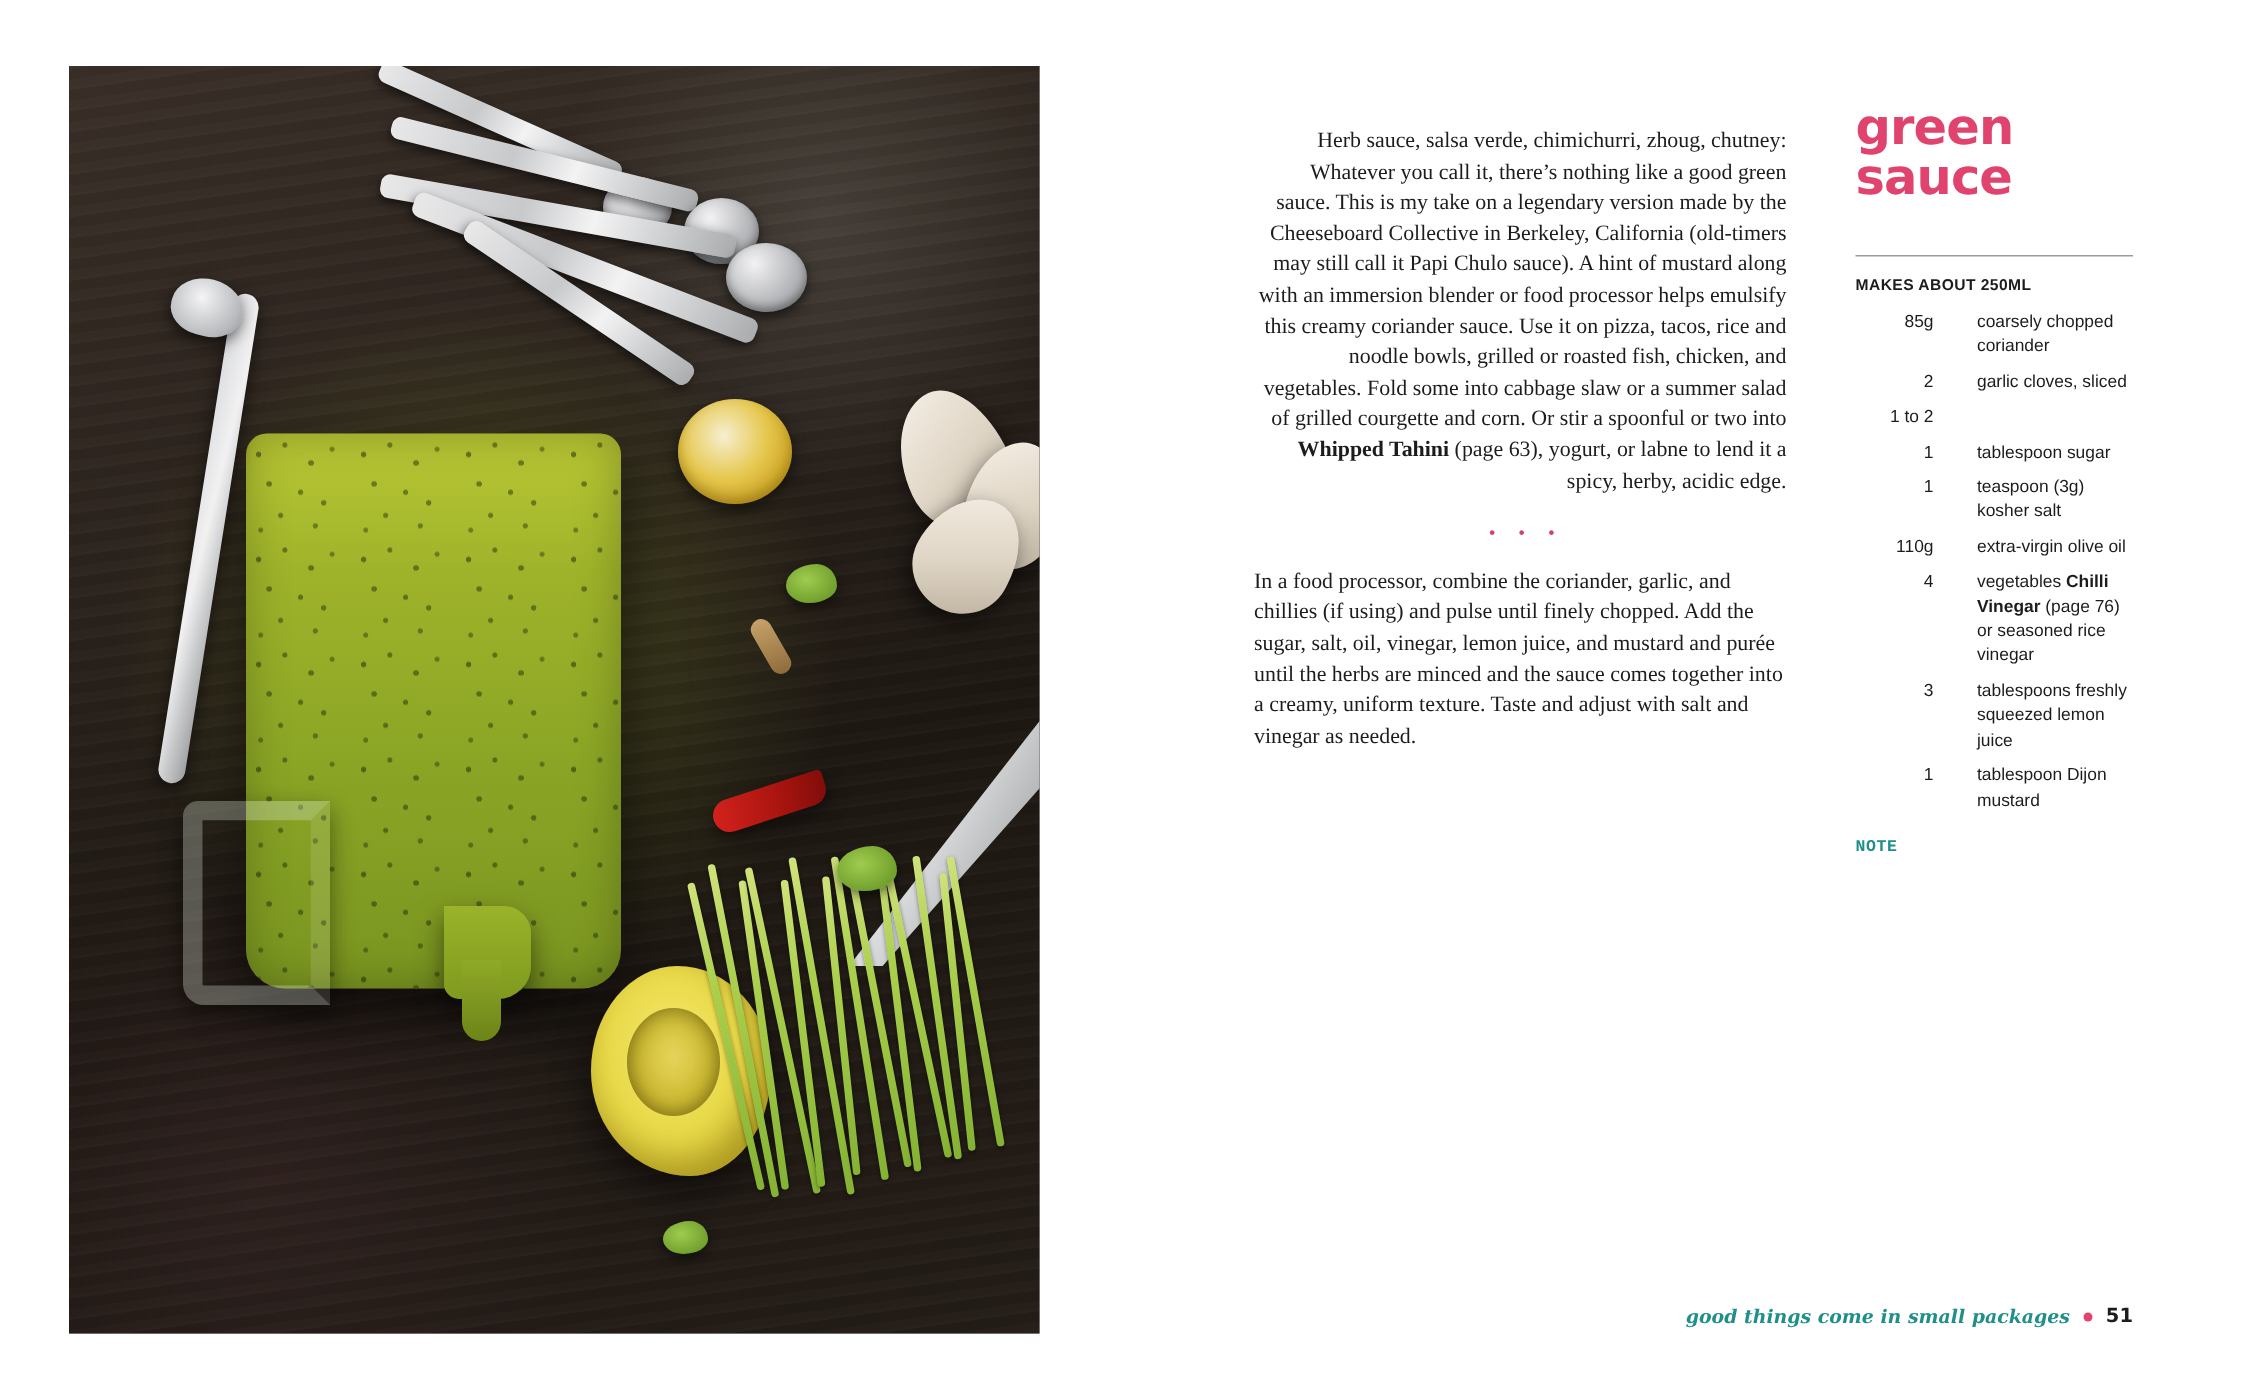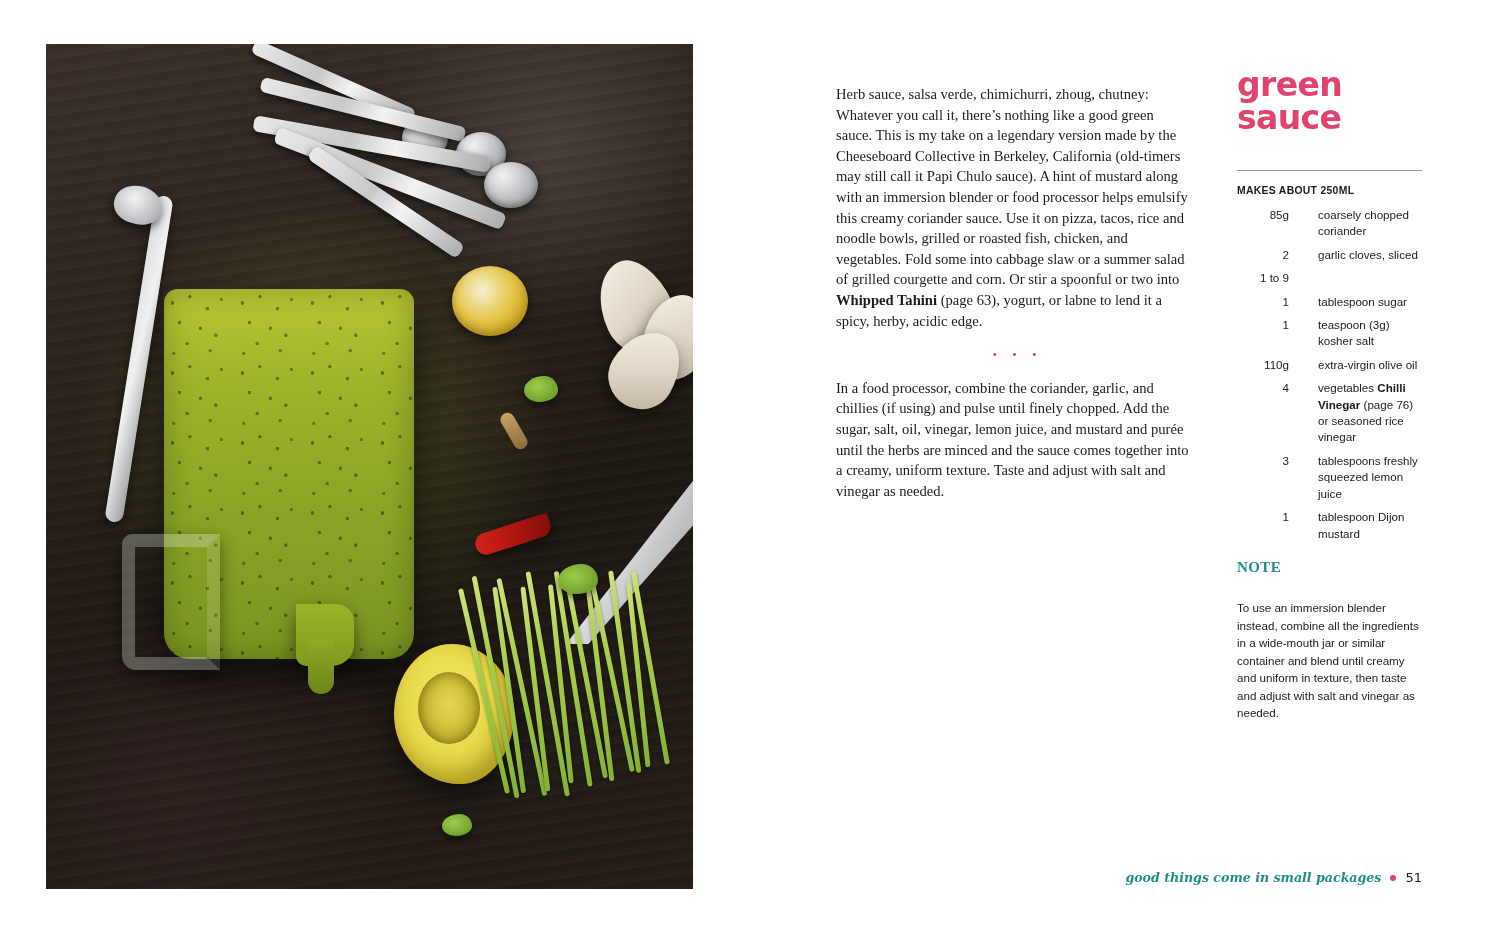--- a/index.html
+++ b/index.html
@@ -217,21 +217,21 @@
     position: absolute;
     left: 86px;
     top: 84px;
     width: 355px;
     font-family: "Liberation Serif", serif;
     color: #1c1c1c;
     font-size: 14.6px;
     line-height: 20.6px;
   }
   .body-col p { margin: 0 0 0 0; }
-  .body-col p.intro { text-align: left; }
+  .body-col p.intro { text-align: right; }
   .dots {
     text-align: center;
     color: #d3416d;
     letter-spacing: 6px;
     font-size: 13px;
     margin: 14px 0 12px 8px;
   }
   .body-col p.method { margin-bottom: 16px; }
   strong { font-weight: bold; }
 
@@ -276,26 +276,26 @@
     gap: 24px;
   }
   .ing-qty {
     flex: 0 0 52px;
     text-align: right;
     padding-right: 5px;
     white-space: nowrap;
   }
   .ing-txt { flex: 1 1 auto; }
   .note-head {
-    font-family: Liberation Serif, serif;
+    font-family: Liberation Mono, monospace;
     font-weight: bold;
-    font-size: 15px;
+    font-size: 11px;
     letter-spacing: .4px;
     color: #1f8f8a;
-    margin: 17px 0 23px 0;
+    margin: 17px 0 7px 0;
   }
   .note-body {
     font-family: "Liberation Sans", sans-serif;
     font-size: 11.6px;
     line-height: 17.6px;
     color: #1c1c1c;
   }
 
   .footer {
     position: absolute;
@@ -314,21 +314,21 @@
     color: #1f8f8a;
   }
   .footer-dot {
     width: 6px; height: 6px;
     border-radius: 50%;
     background: #e0446e;
     display: inline-block;
   }
   .footer-page {
     font-family: "DejaVu Sans", sans-serif;
-    font-weight: normal;
+    font-weight: bold;
     font-size: 13px;
     color: #1c1c1c;
   }
 </style>
 </head>
 <body>
 
 <div class="photo-frame">
   <div class="photo">
     <div class="wood-grain"></div>
@@ -413,21 +413,21 @@
     <ul class="ing-list">
       <li>
           <span class="ing-qty">85g</span>
           <span class="ing-txt">coarsely chopped coriander</span>
         </li>
       <li>
           <span class="ing-qty">2</span>
           <span class="ing-txt">garlic cloves, sliced</span>
         </li>
       <li>
-          <span class="ing-qty">1 to 9</span>
+          <span class="ing-qty">1 to 2</span>
         </li>
       <li>
           <span class="ing-qty">1</span>
           <span class="ing-txt">tablespoon sugar</span>
         </li>
       <li>
           <span class="ing-qty">1</span>
           <span class="ing-txt">teaspoon (3g) kosher salt</span>
         </li>
       <li>
@@ -442,21 +442,20 @@
           <span class="ing-qty">3</span>
           <span class="ing-txt">tablespoons freshly squeezed lemon juice</span>
         </li>
       <li>
           <span class="ing-qty">1</span>
           <span class="ing-txt">tablespoon Dijon mustard</span>
         </li>
     </ul>
 
     <div class="note-head">NOTE</div>
-    <div class="note-body">To use an immersion blender instead, combine all the ingredients in a wide-mouth jar or similar container and blend until creamy and uniform in texture, then taste and adjust with salt and vinegar as needed.</div>
   </div>
 
   <div class="footer">
     <span class="footer-text">good things come in small packages</span>
     <span class="footer-dot"></span>
     <span class="footer-page">51</span>
   </div>
 </div>
 
 </body></html>

